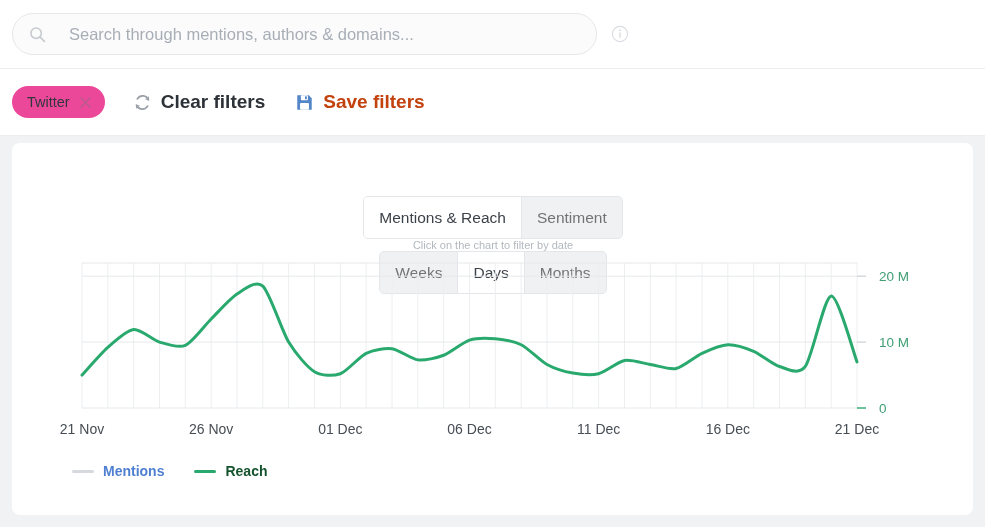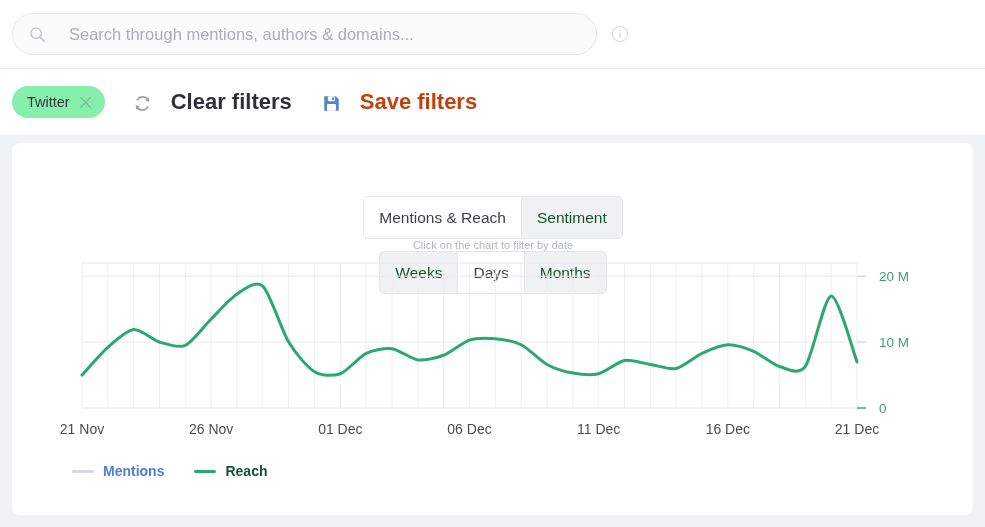--- a/index.html
+++ b/index.html
@@ -47,33 +47,33 @@
     height: 67px;
     background: #ffffff;
     display: flex;
     align-items: center;
     padding: 0 12px;
     gap: 6px;
     border-bottom: 1px solid #eceef0;
   }
   .chip {
     display: inline-flex; align-items: center; gap: 9px;
-    background: #86efac;
+    background: #ec4899;
     border-radius: 16px;
     height: 32px;
     padding: 0 13px 0 15px;
     font-size: 14.5px;
     color: #31363d;
     font-weight: 500;
   }
   .chip-x { width: 13px; height: 13px; opacity: .42; }
   .action {
-    display: inline-flex; align-items: center; gap: 19px;
+    display: inline-flex; align-items: center; gap: 9px;
     margin-left: 22px;
-    font-size: 22px;
+    font-size: 19px;
     font-weight: bold;
     color: #2d3238;
     cursor: pointer;
   }
   .action.blue { color: #c2410c; margin-left: 24px; }
   .ic { width: 19px; height: 19px; flex: 0 0 auto; }
 
   
   .card {
     position: absolute;
@@ -98,21 +98,21 @@
     border: 1px solid #e4e6e9;
     border-radius: 5px;
     overflow: hidden;
     background: #f0f1f3;
     height: 43px;
   }
   .seg-btn {
     display: flex; align-items: center; justify-content: center;
     padding: 0 15px;
     font-size: 15.5px;
-    color: #14532d;
+    color: #737373;
     background: #f0f1f3;
     cursor: pointer;
     border-right: 1px solid #e4e6e9;
   }
   .seg-btn:last-child { border-right: none; }
   .seg-btn.active {
     background: #ffffff;
     color: #3c4249;
     font-weight: 500;
   }

